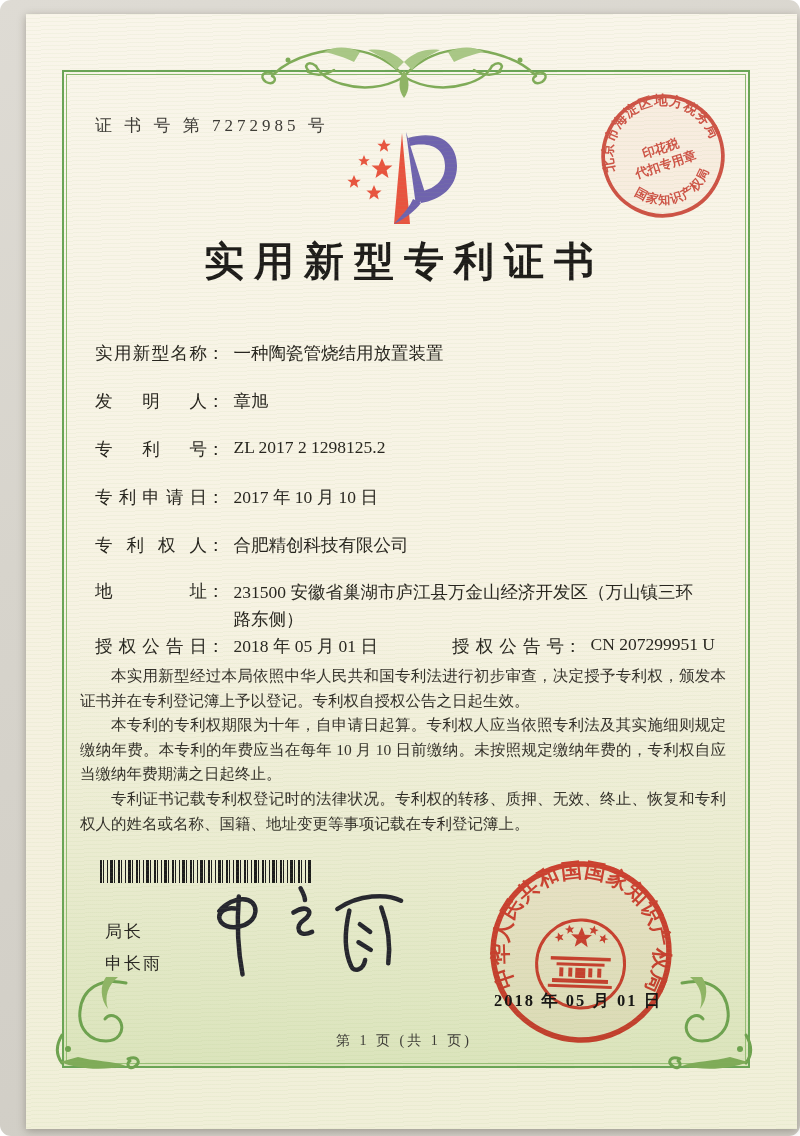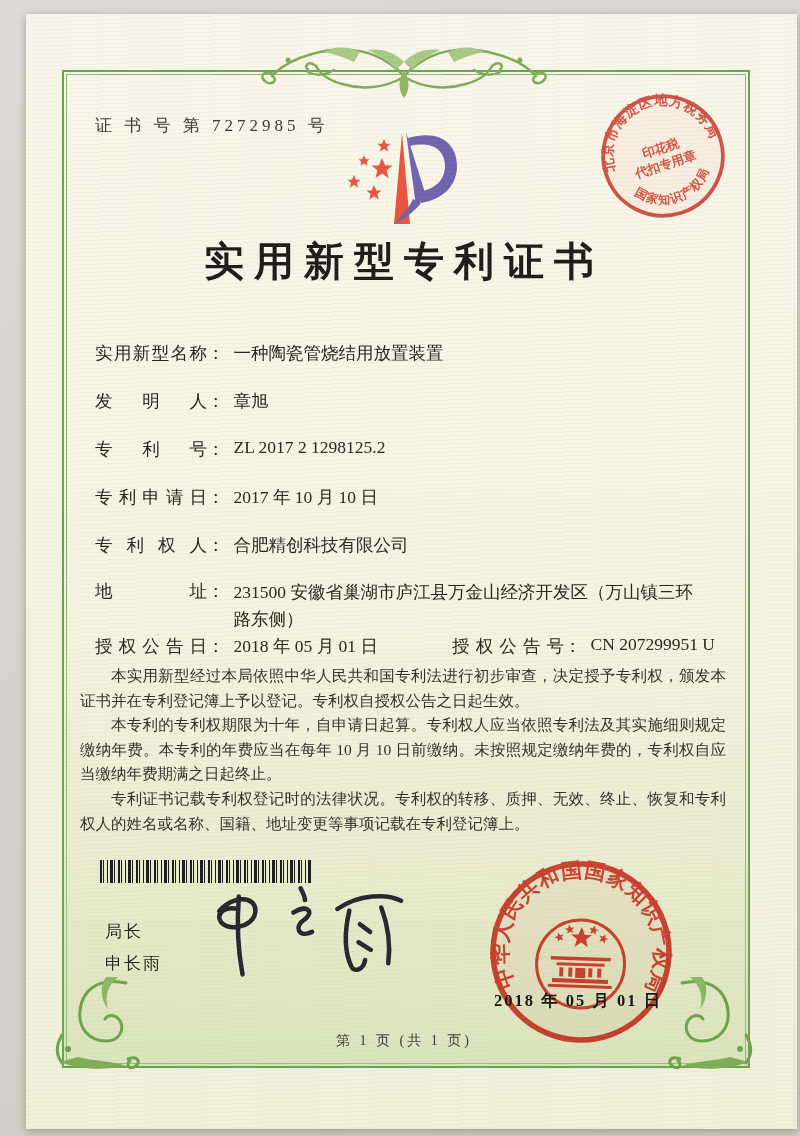--- a/index.html
+++ b/index.html
@@ -1,19 +1,19 @@
 <!DOCTYPE html>
 <html><head>
 <meta charset="utf-8">
 <style>
   html,body{margin:0;padding:0;}
   body{width:800px;height:1136px;overflow:hidden;
        font-family:"Liberation Serif","DejaVu Serif",serif;}
   .stage{position:relative;width:800px;height:1136px;
-         background:linear-gradient(160deg,#dedbd4 0%,#d7d4cc 40%,#cfccc4 100%);}
+         background:linear-gradient(160deg,#dedbd4 0%,#d7d4cc 40%,#cfccc4 100%);border-radius:11px;}
   .paper{position:absolute;left:26px;top:14px;right:3px;bottom:7px;
          background:linear-gradient(180deg,#f9f5ea 0%,#f7f3e4 45%,#f4f0de 75%,#f0efd8 100%);
          box-shadow:0 2px 8px rgba(60,55,40,.35);}
   .paper::after{content:"";position:absolute;inset:0;pointer-events:none;
          background:repeating-linear-gradient(178deg,rgba(150,185,110,.07) 0 1px,rgba(0,0,0,0) 1px 4px);}
   .frame{position:absolute;left:36px;top:56px;width:684px;height:994px;
          border:2px solid #69a455;}
   .frame-inner{position:absolute;inset:2px;border:1px solid #8ab86e;}
   .tint{position:absolute;inset:0;pointer-events:none;
         background:linear-gradient(180deg,rgba(190,215,150,0) 55%,rgba(186,212,140,.16) 78%,rgba(176,206,130,.34) 100%);}

